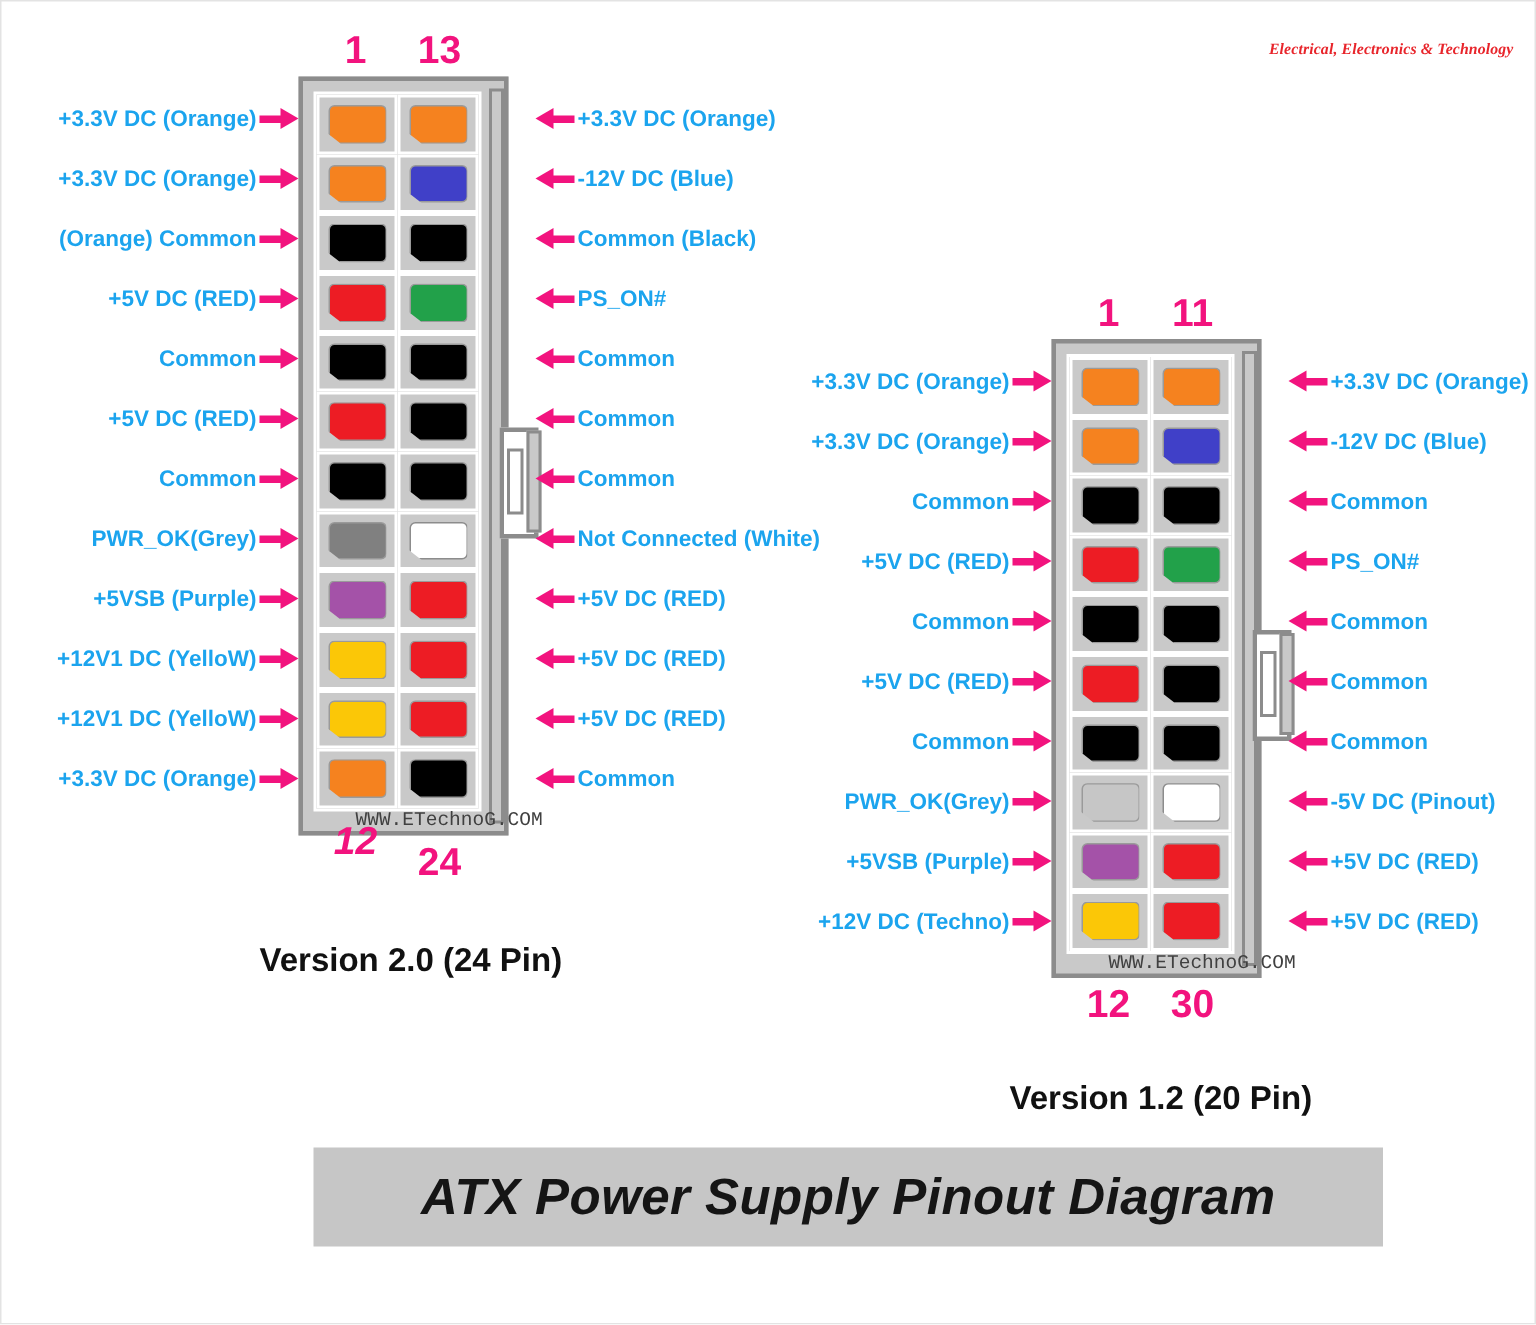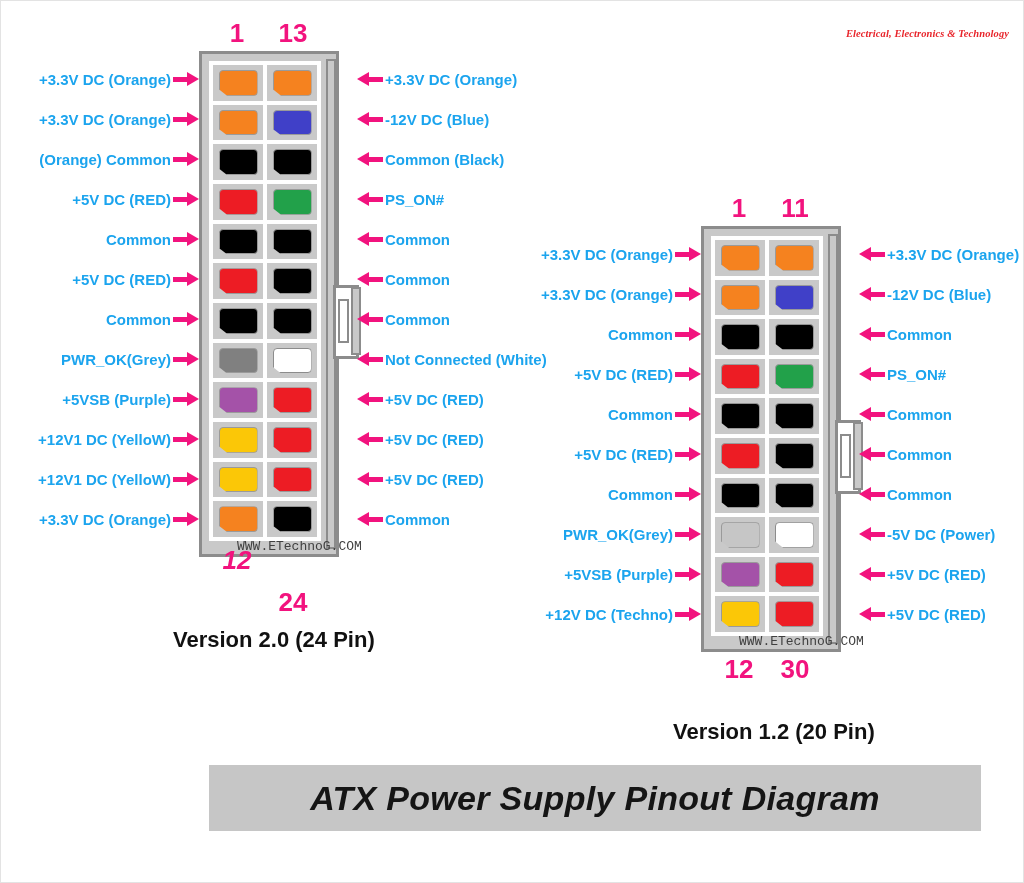--- a/index.html
+++ b/index.html
@@ -273,21 +273,21 @@
             <div class="pin" style="background: rgb(0, 0, 0);"></div>
           </div>
         </div>
       </div>
       <div class="latch-outer" style="left: 332px; top: 284px; width: 26px; height: 74px;"></div>
       <div class="latch-hole" style="left: 337px; top: 298px; width: 11px; height: 44px;"></div>
       <div class="latch-bar" style="left: 350px; top: 286px; width: 10px; height: 68px;"></div>
       <div class="pin-num" style="left: 206px; top: 17px; width: 60px;">1</div>
       <div class="pin-num" style="left: 262px; top: 17px; width: 60px;">13</div>
       <div class="pin-num" style="left: 206px; top: 544px; width: 60px; font-style: italic;">12</div>
-      <div class="pin-num" style="left: 262px; top: 558px; width: 60px; margin-top: 28px;">24</div>
+      <div class="pin-num" style="left: 262px; top: 558px; width: 60px;">24</div>
       <div class="watermark" style="left: 236px; top: 538px;">WWW.ETechnoG.COM</div>
       <div class="version" style="left: 172px; top: 626px;">Version 2.0 (24 Pin)</div>
       <div class="lbl left" style="right: 824px; top: 71px; height: 18px;">
         <span class="txt">+3.3V DC (Orange)</span>
         <span class="arrow r">
           <span class="shaft"></span>
           <span class="head"></span>
         </span>
       </div>
       <div class="lbl right" style="left: 356px; top: 71px; height: 18px;">
@@ -650,21 +650,21 @@
         <span class="arrow r">
           <span class="shaft"></span>
           <span class="head"></span>
         </span>
       </div>
       <div class="lbl right" style="left: 858px; top: 526px; height: 18px;">
         <span class="arrow l">
           <span class="shaft"></span>
           <span class="head"></span>
         </span>
-        <span class="txt">-5V DC (Power)</span>
+        <span class="txt">-5V DC (Pinout)</span>
       </div>
       <div class="lbl left" style="right: 322px; top: 566px; height: 18px;">
         <span class="txt">+5VSB (Purple)</span>
         <span class="arrow r">
           <span class="shaft"></span>
           <span class="head"></span>
         </span>
       </div>
       <div class="lbl right" style="left: 858px; top: 566px; height: 18px;">
         <span class="arrow l">
@@ -682,17 +682,17 @@
       </div>
       <div class="lbl right" style="left: 858px; top: 606px; height: 18px;">
         <span class="arrow l">
           <span class="shaft"></span>
           <span class="head"></span>
         </span>
         <span class="txt">+5V DC (RED)</span>
       </div>
     </div>
 
-  <div class="banner" style="left:208px; top:764px; width:772px; height:66px;">
+  <div class="banner" style="left:208px; top:764px; width:713px; height:66px;">
     <div class="banner-title">ATX Power Supply Pinout Diagram</div>
   </div>
 
 </div>
 
 </body></html>

